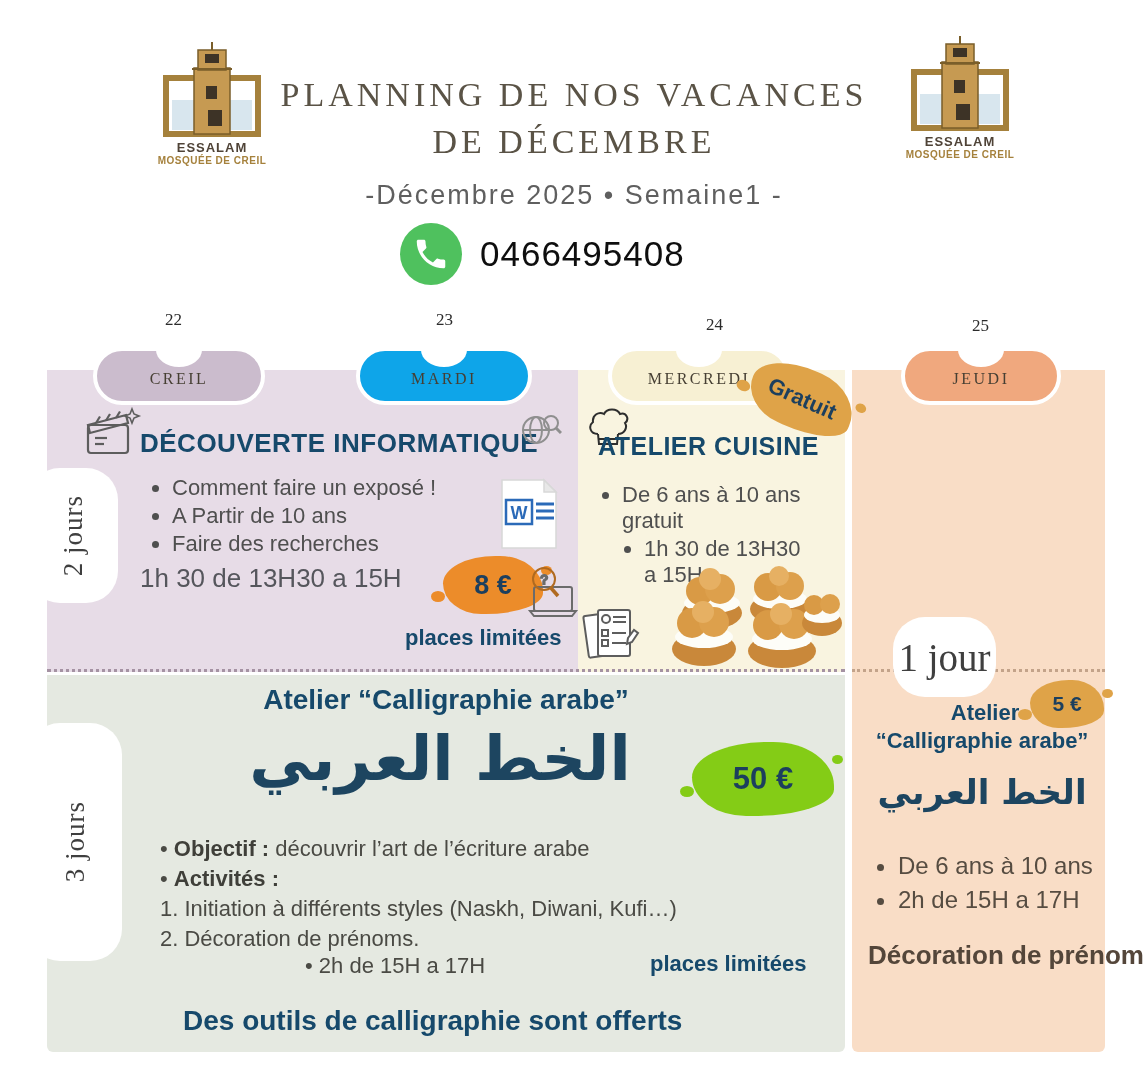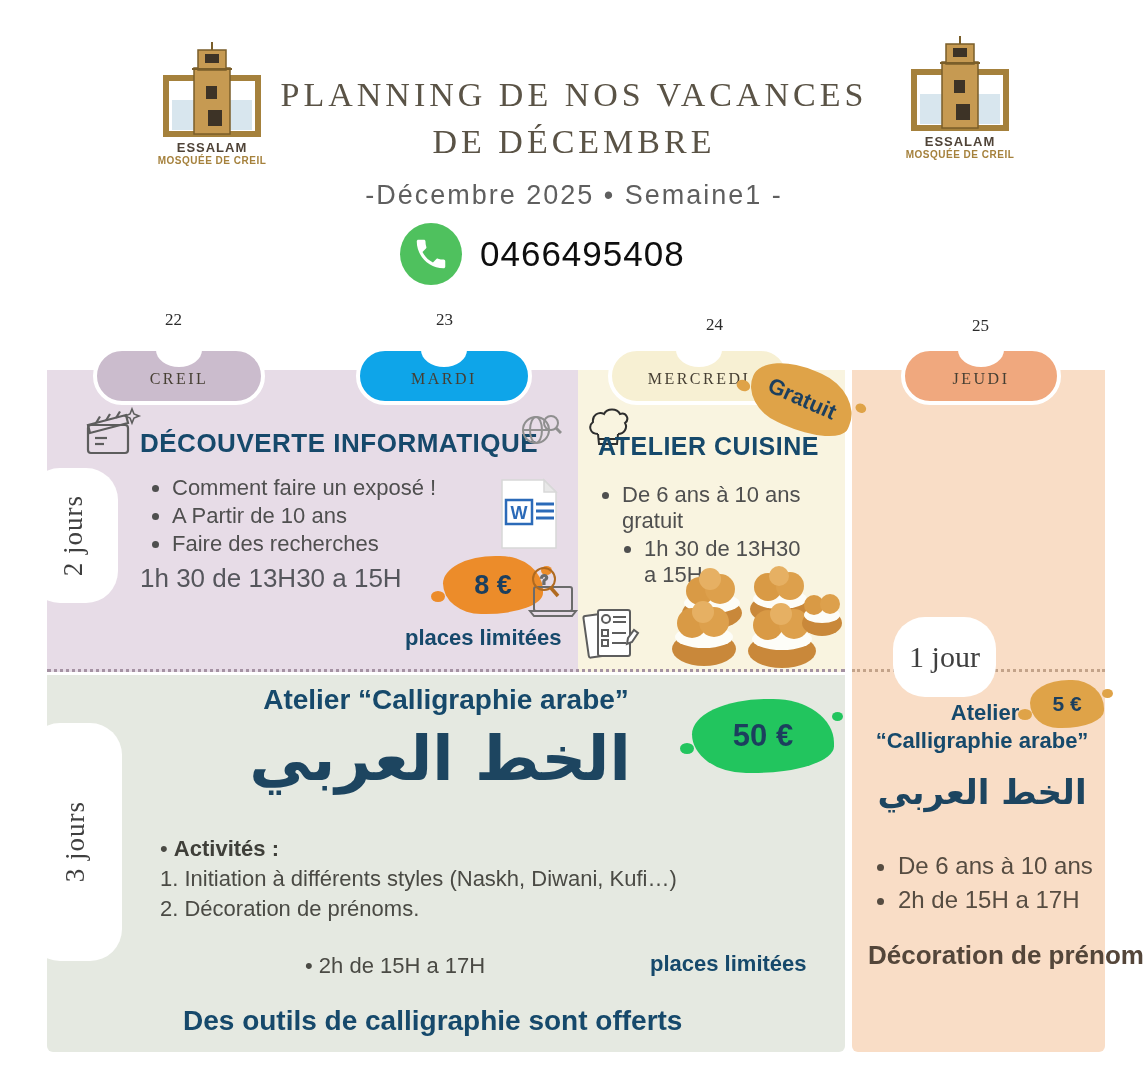--- a/index.html
+++ b/index.html
@@ -266,45 +266,50 @@
       <ellipse cx="170" cy="58" rx="20" ry="13" fill="#c9883a"></ellipse>
       <ellipse cx="170" cy="50" rx="18" ry="8" fill="#fdfdf8"></ellipse>
       <circle cx="162" cy="40" r="10" fill="#d99a45"></circle>
         <circle cx="178" cy="39" r="10" fill="#dda04c"></circle>
     </g>
   </svg>
 
   <div class="abs calli-title" style="left:47px;top:684px;width:798px;text-align:center;">Atelier “Calligraphie arabe”</div>
   <div class="abs arabic-big" style="left:240px;top:722px;width:400px;text-align:center;direction:rtl;">الخط العربي</div>
 
-  <div class="abs splash" style="left:692px;top:699px;width:142px;height:74px;background:#22c55e;z-index:2;">
+  <div class="abs splash" style="left:692px;top:742px;width:142px;height:74px;background:#84cc16;z-index:2;">
     <span class="splash-text" style="font-size:31px;">50 €</span>
   </div>
 
   <div class="abs jours-tab" style="left:28px;top:723px;width:94px;height:238px;">
     <span class="jours-text">3 jours</span>
   </div>
 
   <div class="abs obj-list" style="left:160px;top:832px;width:560px;">
+    <div class="row">
+      <span>• </span>
+      <span class="b">Objectif :</span>
+      <span>découvrir l’art de l’écriture arabe</span>
+    </div>
     <div class="row">
       <span>• </span>
       <span class="b">Activités :</span>
     </div>
     <div class="row">1. Initiation à différents styles (Naskh, Diwani, Kufi…)</div>
     <div class="row">2. Décoration de prénoms.</div>
   </div>
 
   <div class="abs" style="left:305px;top:953px;font-size:22px;color:#4a4a44;">
     <span>• </span><span>2h de 15H a 17H</span>
   </div>
   <div class="abs note" style="left:650px;top:951px;">places limitées</div>
   <div class="abs green-footer" style="left:183px;top:1005px;">Des outils de calligraphie sont offerts</div>
 
   <div class="abs jours-tab" style="left:893px;top:617px;width:103px;height:80px;z-index:2;">
-    <span style="font-size:30px;color:#3f3f3f;font-family:'Liberation Serif',serif;">1 jour</span>
+    <span style="font-size:39px;color:#3f3f3f;font-family:'Liberation Serif',serif;">1 jour</span>
   </div>
 
   <div class="abs splash" style="left:1030px;top:680px;width:74px;height:48px;background:#dfa348;z-index:3;">
     <span class="splash-text" style="font-size:21px;">5 €</span>
   </div>
 
   <div class="abs peach-title" style="left:885px;top:700px;width:200px;">Atelier</div>
   <div class="abs peach-title" style="left:862px;top:728px;width:240px;">“Calligraphie arabe”</div>
   <div class="abs arabic-small" style="left:862px;top:772px;width:240px;text-align:center;direction:rtl;">الخط العربي</div>
 

